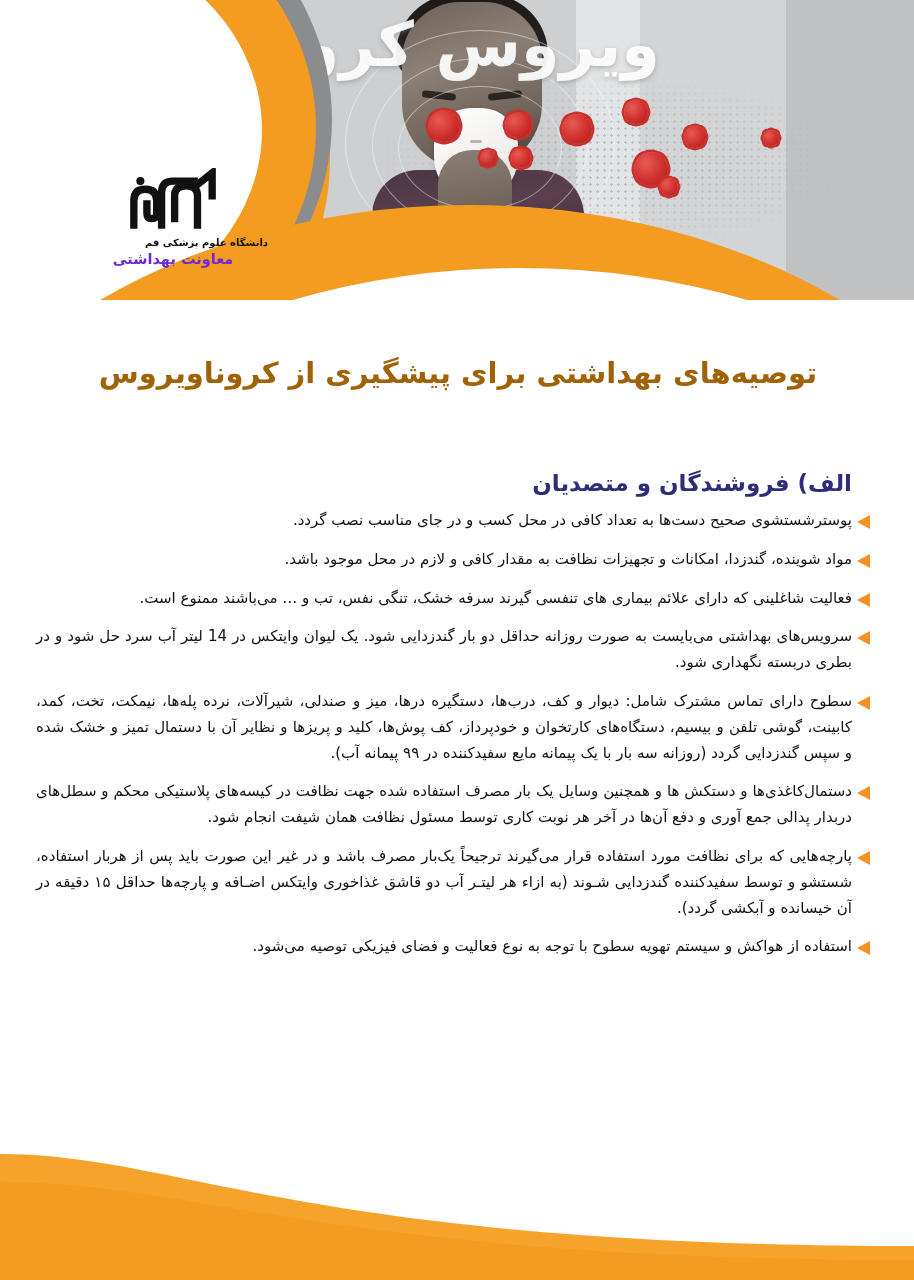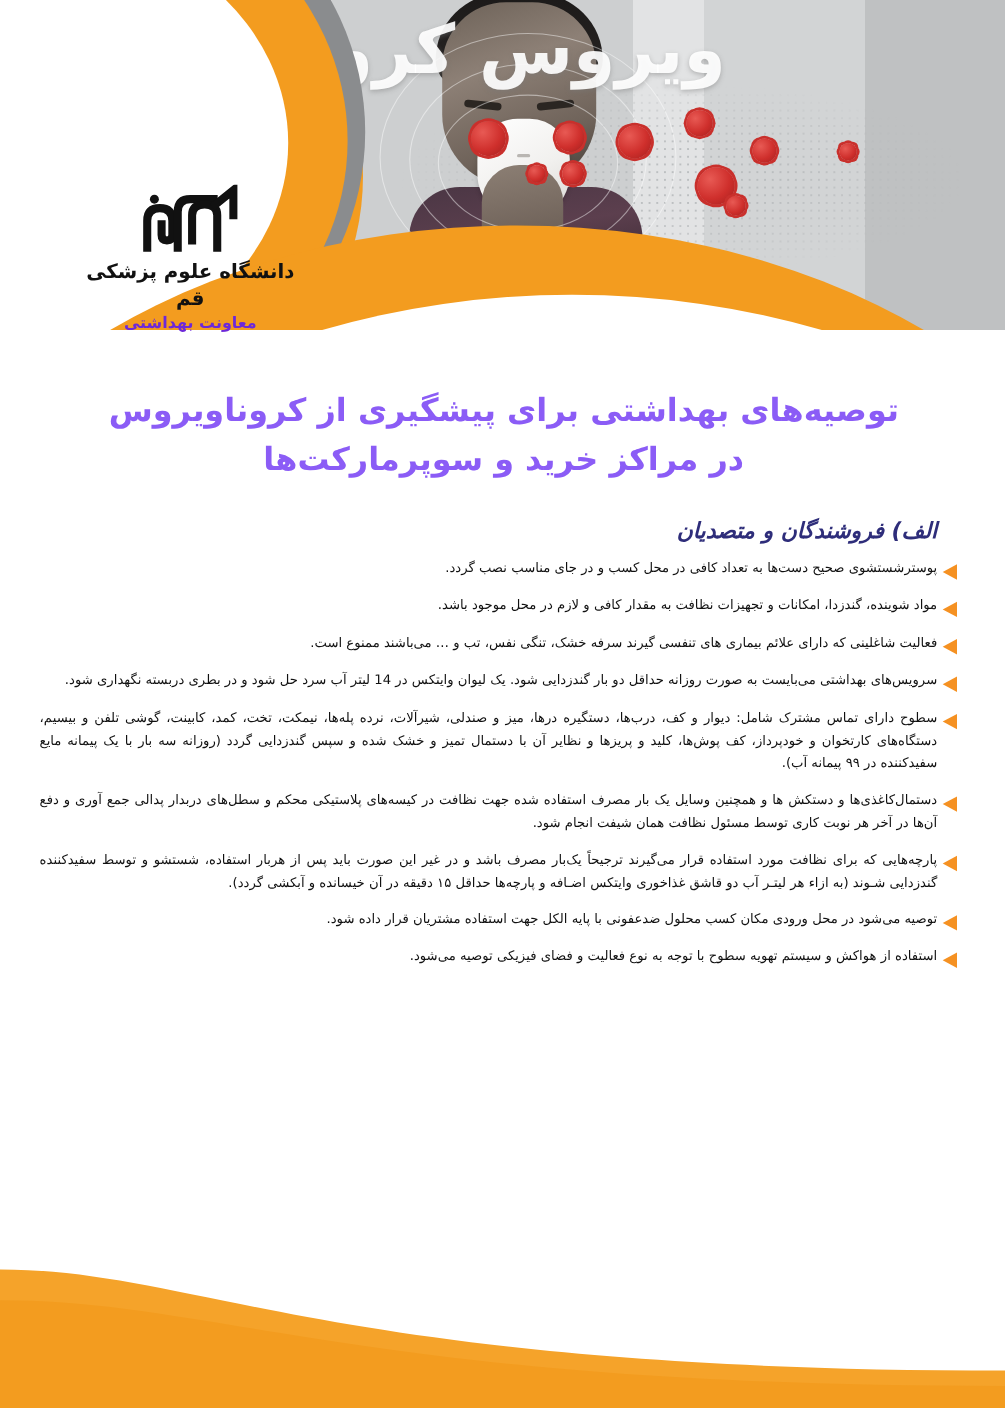--- a/index.html
+++ b/index.html
@@ -185,57 +185,57 @@
   
   .logo-block {
     position: absolute;
     left: 78px; top: 168px;
     width: 190px;
     text-align: center;
     z-index: 6;
   }
   .logo-mark { width: 100px; height: 62px; margin: 0 auto 6px; display: block; }
   .logo-line1 {
-    font-size: 18px; font-weight: bold; color: #111; line-height: 1.35;
+    font-size: 10px; font-weight: bold; color: #111; line-height: 1.35;
     font-family: "DejaVu Sans", "Liberation Sans", sans-serif;
+    text-align: right;
   }
   .logo-line2 {
     font-size: 14.5px; font-weight: bold; color: #6d28d9; line-height: 1.35;
   }
 
   
   .title-wrap {
     position: absolute;
     top: 352px; right: 56px;
     width: 800px;
     text-align: center;
     direction: rtl;
   }
   .title-line {
-    color: #8b5cf6;
+    color: #a16207;
     font-weight: bold;
     font-size: 29px;
     line-height: 1.5;
     letter-spacing: -.2px;
   }
 
   
   .content {
     position: absolute;
     top: 470px; right: 40px;
     width: 838px;
     direction: rtl;
   }
   .section-head {
     color: #2e2d7a;
     font-weight: bold;
-    font-size: 20px;
+    font-size: 23px;
     margin: 0 22px 12px 0;
     text-align: right;
-    font-style: italic;
   }
   .bullet-list { list-style: none; margin: 0; padding: 0; }
   .bullet {
     display: flex;
     flex-direction: row;
     align-items: flex-start;
     margin-bottom: 13px;
   }
   .bullet-marker {
     flex: 0 0 auto;
@@ -245,21 +245,21 @@
     justify-content: center;
   }
   .tri {
     width: 0; height: 0;
     border-top: 7.5px solid transparent;
     border-bottom: 7.5px solid transparent;
     border-right: 13px solid #f59122;
   }
   .bullet-text {
     flex: 1 1 auto;
-    font-size: 12px;
+    font-size: 15px;
     line-height: 1.72;
     color: #111111;
     text-align: justify;
     text-align-last: right;
   }
   .bullet.short .bullet-text { text-align: right; }
 
   
   .footer-wave { position: absolute; left: 0; bottom: 0; width: 914px; height: 160px; }
 </style>
@@ -313,21 +313,20 @@
     <path d="M62 62 L62 34 Q62 22 76 22 Q90 22 90 34 L90 70" fill="none" stroke="#111" stroke-width="9" stroke-linecap="square"></path>
     <path d="M88 22 L108 6 L108 34" fill="none" stroke="#111" stroke-width="9" stroke-linecap="square"></path>
     <circle cx="20" cy="16" r="5" fill="#111"></circle>
   </svg>
   <div class="logo-line1">دانشگاه علوم پزشکی قم</div>
   <div class="logo-line2">معاونت بهداشتی</div>
 </div>
 
 <div class="title-wrap">
   <div class="title-line">توصیه‌های بهداشتی برای پیشگیری از کروناویروس</div>
-  <div class="title-line">در مراکز خرید و سوپرمارکت‌ها</div>
 </div>
 
 <div class="content">
   <div class="section-head">الف) فروشندگان و متصدیان</div>
   <ul class="bullet-list" id="bullet-list">
   <li class="bullet">
         <span class="bullet-marker">
           <span class="tri"></span>
         </span>
         <span class="bullet-text">پوسترشستشوی صحیح دست‌ها به تعداد کافی در محل کسب و در جای مناسب نصب گردد.</span>
@@ -365,26 +364,20 @@
       <li class="bullet">
         <span class="bullet-marker">
           <span class="tri"></span>
         </span>
         <span class="bullet-text">پارچه‌هایی که برای نظافت مورد استفاده قرار می‌گیرند ترجیحاً یک‌بار مصرف باشد و در غیر این صورت باید پس از هربار استفاده، شستشو و توسط سفیدکننده گندزدایی شـوند (به ازاء هر لیتـر آب دو قاشق غذاخوری وایتکس اضـافه و پارچه‌ها حداقل ۱۵ دقیقه در آن خیسانده و آبکشی گردد).</span>
       </li>
       <li class="bullet">
         <span class="bullet-marker">
           <span class="tri"></span>
         </span>
-        <span class="bullet-text">توصیه می‌شود در محل ورودی مکان کسب محلول ضدعفونی با پایه الکل جهت استفاده مشتریان قرار داده شود.</span>
-      </li>
-      <li class="bullet">
-        <span class="bullet-marker">
-          <span class="tri"></span>
-        </span>
         <span class="bullet-text">استفاده از هواکش و سیستم تهویه سطوح با توجه به نوع فعالیت و فضای فیزیکی توصیه می‌شود.</span>
       </li>
     </ul>
 </div>
 
 <svg class="footer-wave" viewBox="0 0 914 160" preserveAspectRatio="none">
   <path d="M0,34 C180,34 300,126 914,126 L914,160 L0,160 Z" fill="#f5a32a"></path>
   <path d="M0,62 C200,62 330,140 914,140 L914,160 L0,160 Z" fill="#f39c1f"></path>
 </svg>
 

